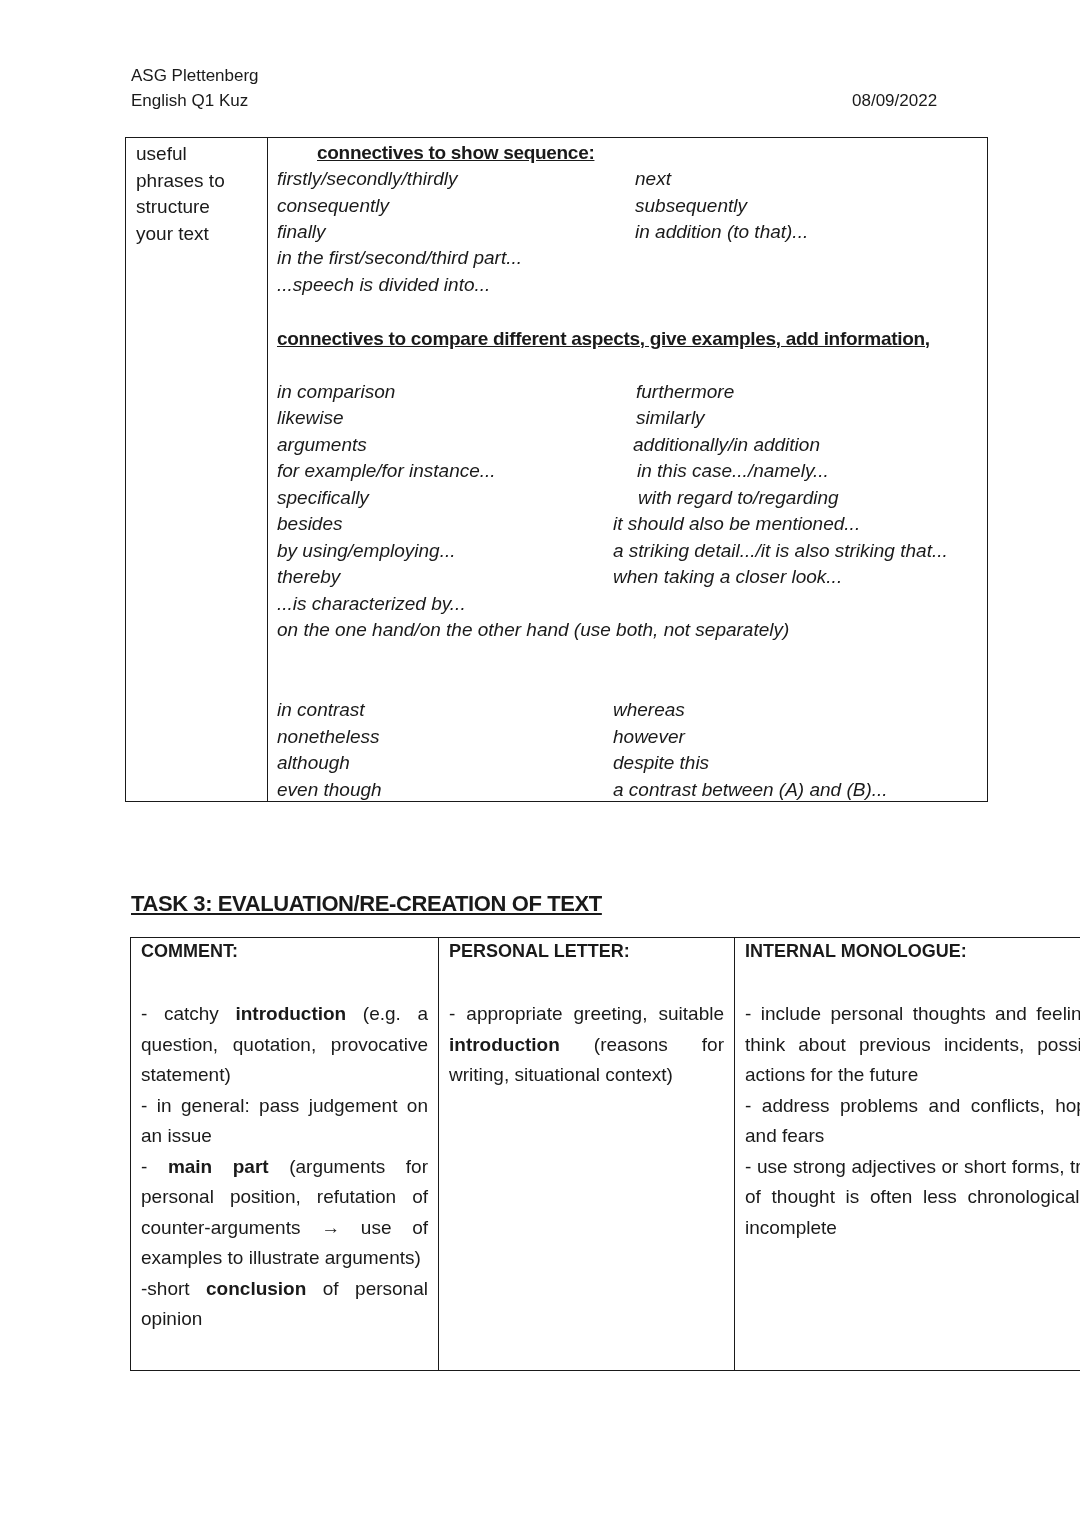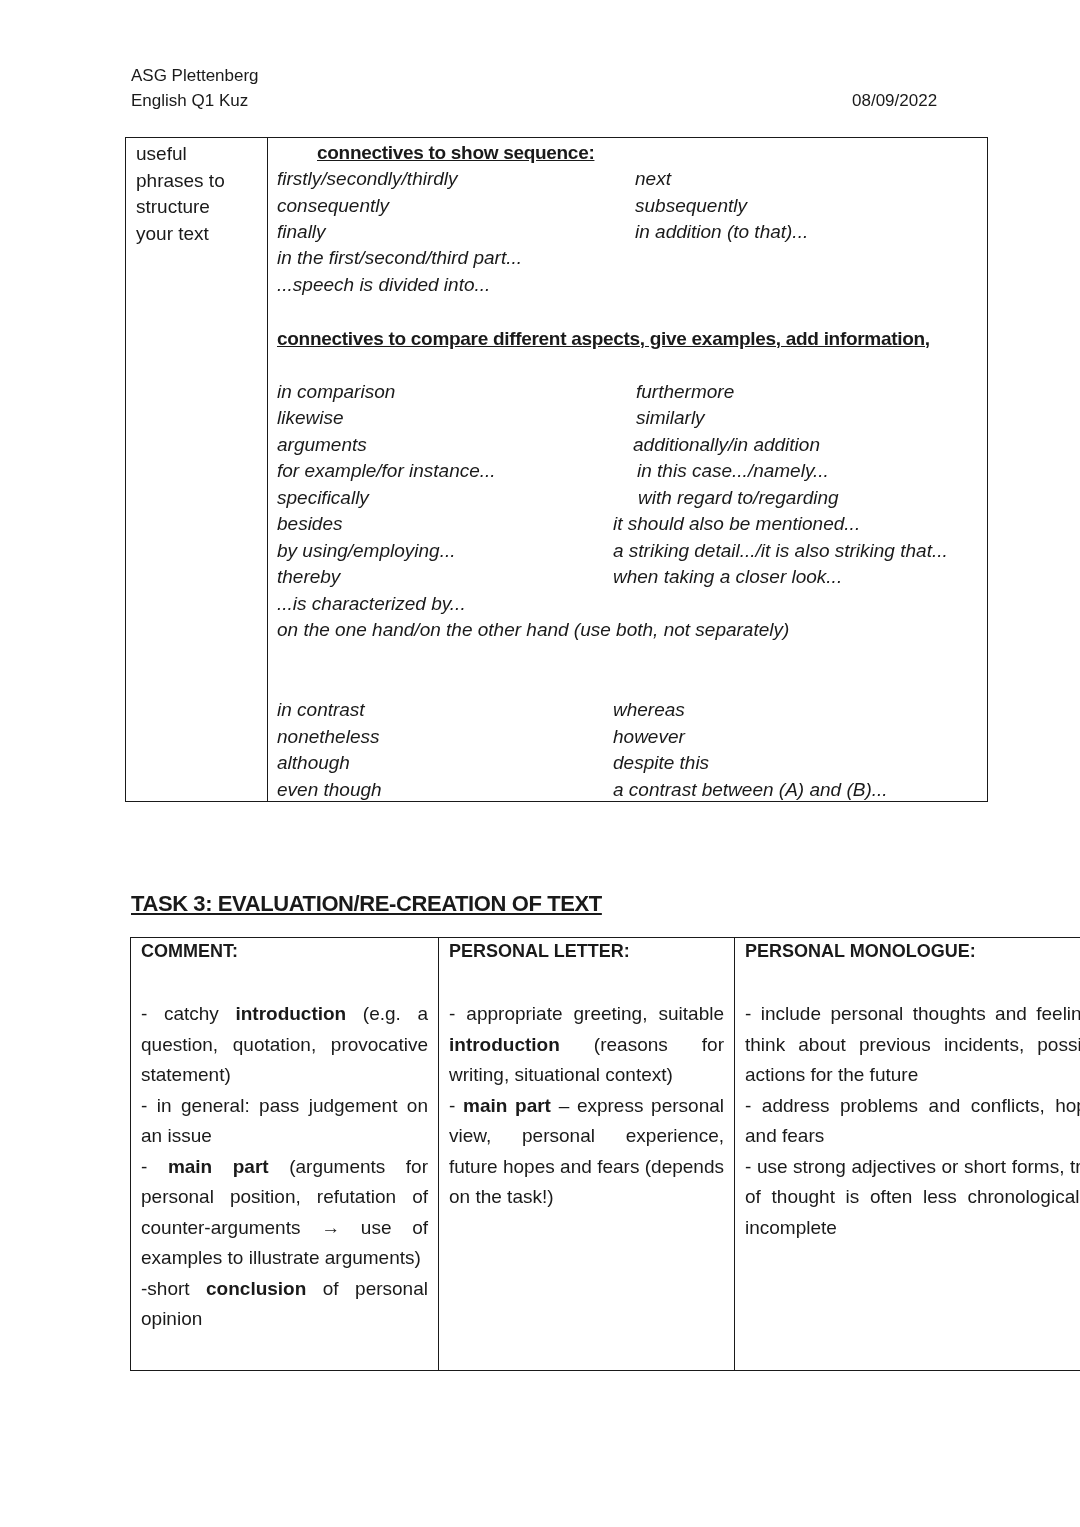--- a/index.html
+++ b/index.html
@@ -107,24 +107,23 @@
       <p><span>- catchy </span><b>introduction</b><span> (e.g. a question, quotation, provocative statement)</span></p>
       <p><span>- in general: pass judgement on an issue</span></p>
       <p><span>- </span><b>main part</b><span> (arguments for personal position, refutation of counter-arguments → use of examples to illustrate arguments)</span></p>
       <p><span>-short </span><b>conclusion</b><span> of personal opinion</span></p>
     </div>
   </div>
   <div class="t2-col" style="left:307px; width:296px;">
     <div class="t2-head">PERSONAL LETTER:</div>
     <div class="t2-body">
       <p><span>- appropriate greeting, suitable </span><b>introduction</b><span> (reasons for writing, situational context)</span></p>
-      <p><span>- </span><b>main part</b><span> – express personal view, personal experience, future hopes and fears (depends on the task!)</span></p>
     </div>
   </div>
   <div class="t2-col" style="left:603px; right:0;">
-    <div class="t2-head">PERSONAL MONOLOGUE:</div>
+    <div class="t2-head">INTERNAL MONOLOGUE:</div>
     <div class="t2-body">
       <p><span>- include personal thoughts and feelings; think about previous incidents, possible actions for the future</span></p>
       <p><span>- address problems and conflicts, hopes and fears</span></p>
       <p><span>- use strong adjectives or short forms, train of thought is often less chronological or incomplete</span></p>
     </div>
   </div>
 </div>
 
 </body></html>

